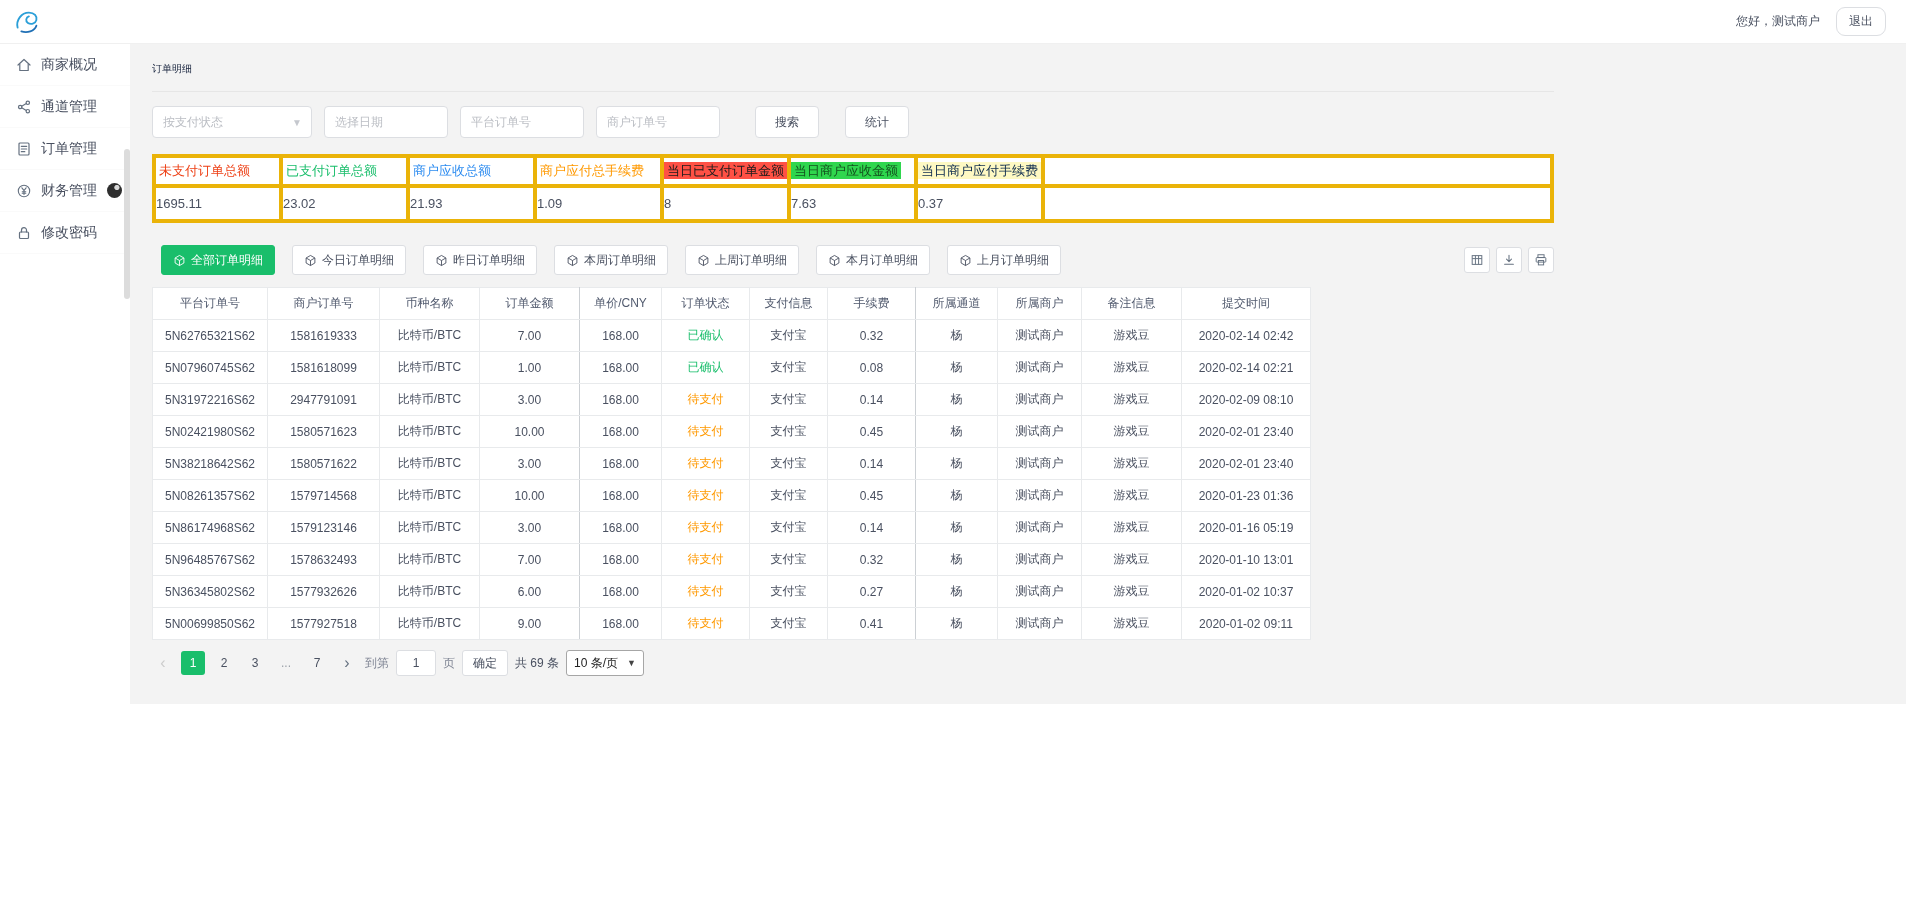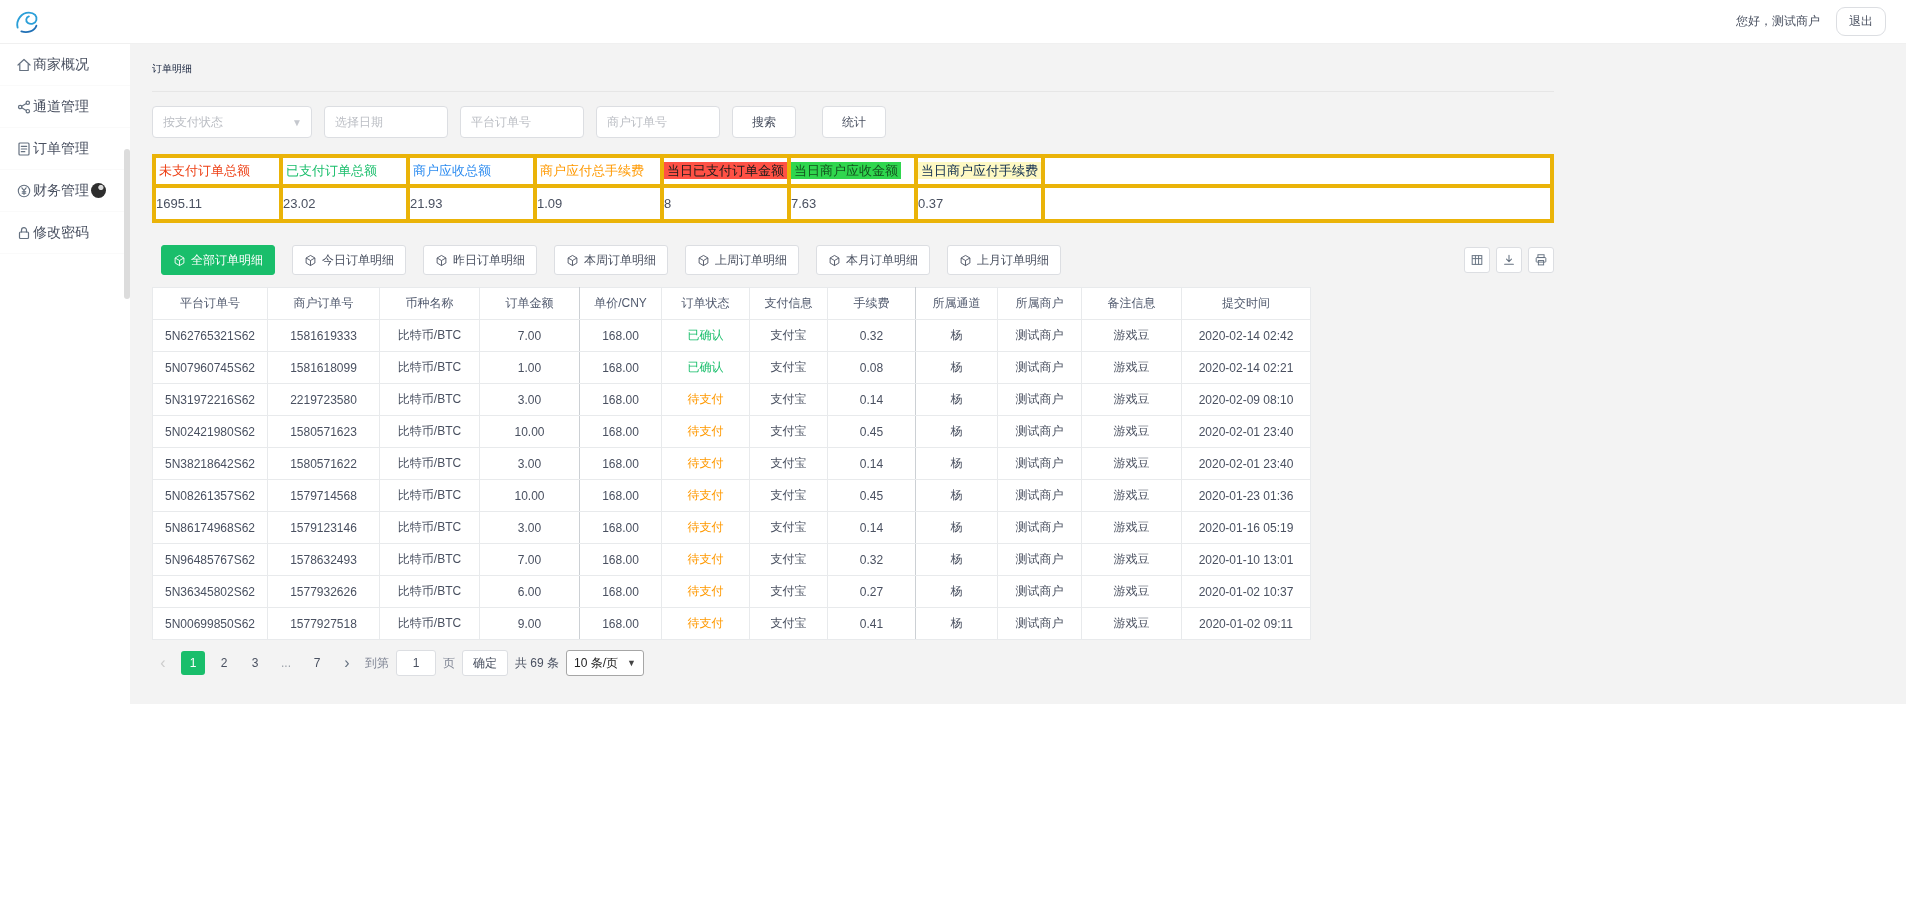--- a/index.html
+++ b/index.html
@@ -9,21 +9,21 @@
   
   .header{height:44px;display:flex;align-items:center;justify-content:space-between;
     padding:0 20px 0 12px;background:#fff;border-bottom:1px solid #f0f0f0;}
   .logo{width:32px;height:32px;display:flex;align-items:center;}
   .h-right{display:flex;align-items:center;gap:16px;font-size:12px;color:#495060;}
   .btn-logout{font-size:12px;color:#495060;background:#fff;border:1px solid #dcdee2;
     border-radius:9px;padding:5px 12px;cursor:pointer;}
   
   .layout{display:flex;height:660px;}
   .sidebar{width:130px;background:#fff;position:relative;flex:none;}
-  .side-item{height:42px;display:flex;align-items:center;gap:1px;padding-left:16px;
+  .side-item{height:42px;display:flex;align-items:center;gap:9px;padding-left:16px;
     font-size:14px;color:#495060;cursor:pointer;border-bottom:1px solid #fafafa;text-align:center;}
   .side-item .icon{width:16px;height:16px;color:#657180;display:inline-flex;flex:none;}
   .icon svg{width:100%;height:100%;display:block;}
   .badge-dot{width:15px;height:15px;border-radius:50%;flex:none;margin-left:1px;
     background:radial-gradient(circle at 66% 30%, #d9d9d9 0 2.2px, #2e2e2e 3px);}
   .side-scroll-thumb{position:absolute;right:0;top:105px;width:6px;height:150px;
     background:#dcdcdc;border-radius:3px;cursor:pointer;}
   .main{flex:1;background:#f3f3f3;padding:18px 0 0 22px;overflow:hidden;}
   .content{width:1402px;}
   
@@ -31,21 +31,21 @@
   .divider{border-bottom:1px solid #e6e6e6;width:1402px;margin-top:15px;}
   .filters{display:flex;align-items:flex-end;gap:12px;margin-top:14px;}
   .select-box{width:160px;height:32px;background:#fff;border:1px solid #dcdee2;border-radius:4px;
     display:flex;align-items:center;justify-content:space-between;padding:0 9px 0 10px;
     font-size:12px;color:#bbbec4;cursor:pointer;}
   .caret{font-size:10px;color:#c5c8ce;}
   .txt-input{width:124px;height:32px;border:1px solid #dcdee2;border-radius:4px;padding:0 10px;
     font-size:12px;color:#495060;background:#fff;outline:none;font-family:inherit;}
   .txt-input::placeholder{color:#bbbec4;}
   .btn{height:32px;padding:0 19px;background:#fff;border:1px solid #dcdee2;border-radius:4px;
-    font-size:12px;color:#495060;cursor:pointer;}
+    font-size:12px;color:#495060;cursor:pointer;margin-left:23px;}
   .btn-stats{margin-left:14px;}
   
   .summary{margin-top:16px;border-collapse:collapse;background:#fff;width:1402px;table-layout:fixed;}
   .summary td{border:4px solid #eab308;text-align:left;font-size:13px;}
   .summary .hrow td{height:30px;}
   .summary .vrow td{height:35px;color:#495060;}
   .sum-label{padding:1px 3px;}
   
   .tabsbar{display:flex;align-items:center;margin-top:22px;width:1402px;}
   .tab{display:flex;align-items:center;gap:5px;height:30px;padding:0 11px;border:1px solid #dcdee2;
@@ -354,21 +354,21 @@
               <td style="color: rgb(25, 190, 107);">已确认</td>
               <td>支付宝</td>
               <td class="sep-r">0.08</td>
               <td>杨</td>
               <td>测试商户</td>
               <td>游戏豆</td>
               <td>2020-02-14 02:21</td>
             </tr>
             <tr>
               <td>5N31972216S62</td>
-              <td>2219723580</td>
+              <td>2947791091</td>
               <td>比特币/BTC</td>
               <td class="sep-r">3.00</td>
               <td>168.00</td>
               <td style="color: rgb(255, 153, 0);">待支付</td>
               <td>支付宝</td>
               <td class="sep-r">0.14</td>
               <td>杨</td>
               <td>测试商户</td>
               <td>游戏豆</td>
               <td>2020-02-09 08:10</td>

